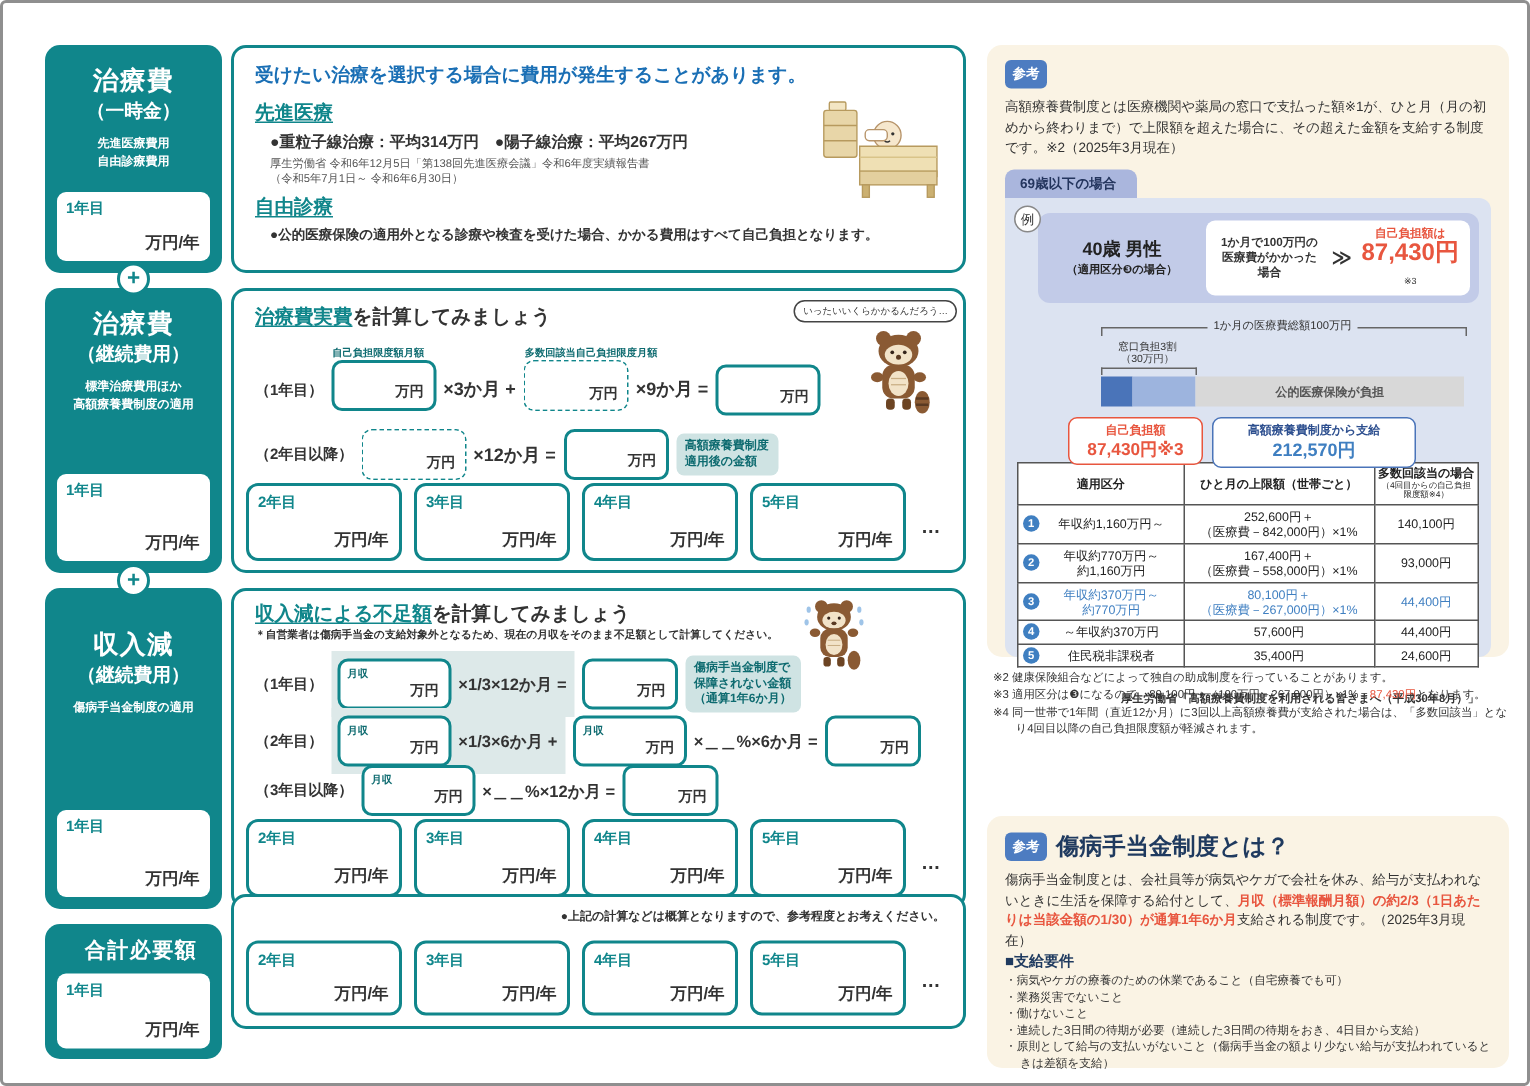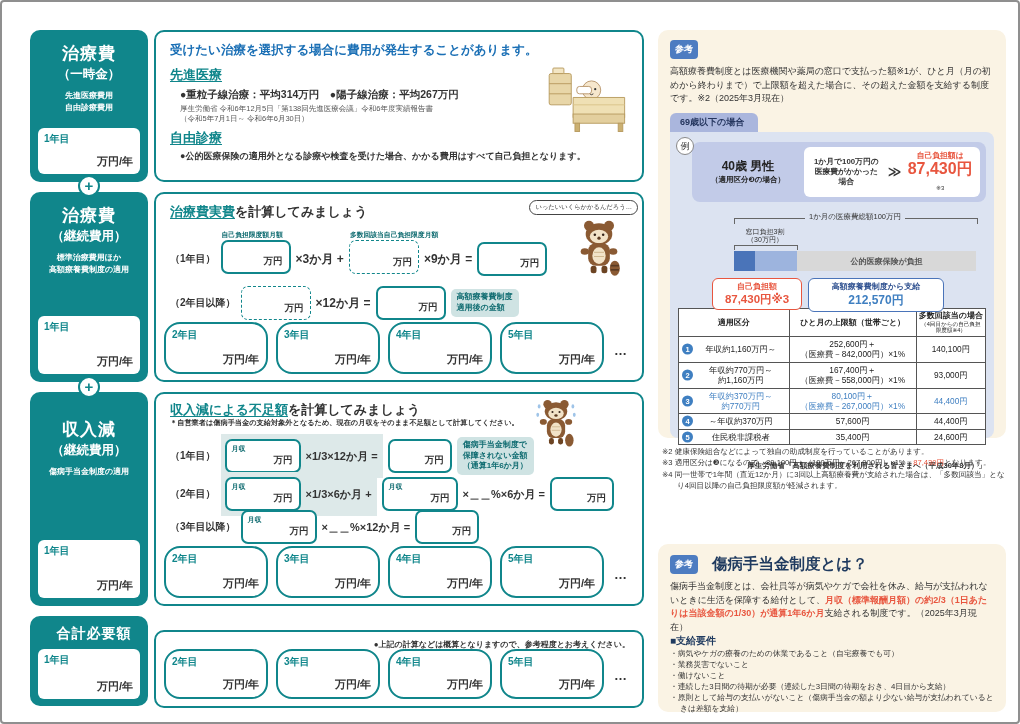--- a/index.html
+++ b/index.html
@@ -35,28 +35,28 @@
   .toplabel{position:absolute;top:-10px;left:1px;font-size:6.8px;color:#0e6b70;font-weight:bold;white-space:nowrap}
   .fbox{position:relative;width:70px;height:34px;border:2px solid #10868b;border-radius:7px;background:#fff;box-sizing:border-box;flex:none}
   .fbox.dashed{border-style:dashed;border-width:1.6px}
   .fu{position:absolute;bottom:4px;right:6px;font-size:9.5px;font-weight:bold;color:#333}
   .fl{position:absolute;top:3px;left:5px;font-size:7px;color:#0e6b70;font-weight:bold}
   .mbox{width:76px;height:34px}
   .callout{background:#cfe3e3;color:#0e6b70;font-size:8px;font-weight:bold;border-radius:5px;
            padding:3px 6px;line-height:1.35;white-space:pre-line;flex:none}
   .hl{display:flex;align-items:center;gap:5px;background:#dde9e9;padding:5px 5px 5px 4px}
   .yearrow{position:absolute;left:8px;display:flex;gap:8px;align-items:flex-end}
-  .ybox{position:relative;width:104px;height:52px;border:2px solid #10868b;border-radius:16px;background:#fff;box-sizing:border-box;flex:none}
+  .ybox{position:relative;width:104px;height:52px;border:2px solid #10868b;border-radius:8px;background:#fff;box-sizing:border-box;flex:none}
   .dots{font-size:13px;font-weight:bold;color:#333;margin:0 0 16px 2px}
   .note-right{position:absolute;right:12px;top:7px;font-size:8px;font-weight:bold;color:#333}
   .bubble{position:absolute;background:#fff;border:1px solid #444;border-radius:9px;font-size:6.3px;color:#333;
           padding:2px 5px;white-space:nowrap;z-index:2}
   
   .panel{position:absolute;left:656px;width:348px;background:#faf3e4;border-radius:10px;padding:10px 12px;box-sizing:border-box}
-  .phead{display:flex;align-items:center;gap:14px}
+  .phead{display:flex;align-items:center;gap:6px}
   .badge{background:#4d7cc1;color:#fff;font-size:9px;font-weight:bold;padding:3px 5px;border-radius:4px;flex:none}
   .ptitle{font-size:15.5px;font-weight:bold;color:#1f3a5f}
   .pintro{font-size:9px;color:#333;line-height:1.5;margin-top:6px}
   .redtxt{color:#e8563f}
   .tab{display:inline-block;background:#aab6dd;color:#24355e;font-size:9px;font-weight:bold;
        padding:3px 14px 3px 10px;border-radius:6px 6px 0 0;margin-top:7px}
   .bluebox{background:#dce3f1;border-radius:0 8px 8px 8px;padding:8px;position:relative;height:306px;box-sizing:border-box}
   .rei{position:absolute;top:5px;left:6px;width:18px;height:18px;border-radius:50%;background:#fff;border:1px solid #888;
        font-size:9px;text-align:center;line-height:17px;color:#333;box-sizing:border-box}
   .exrow{margin:2px 0 0 14px;background:#c2cbe8;border-radius:8px;display:flex;align-items:center;padding:5px 6px;gap:6px}
@@ -329,21 +329,21 @@
     </div>
   </div>
 
   <div class="tealcol" style="top:614px;height:90px">
     <div class="tc-title4">合計必要額</div>
     <div class="wyear" style="bottom:7px;height:50px">
       <span class="yl">1年目</span>
       <span class="yu">万円/年</span>
     </div>
   </div>
-  <div class="content" style="top:628px;height:78px">
+  <div class="content" style="top:594px;height:90px">
     <div class="note-right">●上記の計算などは概算となりますので、参考程度とお考えください。</div>
     <div class="yearrow" style="bottom:7px">
       <div class="ybox" style="height:50px">
           <span class="yl">2年目</span>
           <span class="yu">万円/年</span>
         </div>
       <div class="ybox" style="height:50px">
           <span class="yl">3年目</span>
           <span class="yu">万円/年</span>
         </div>

